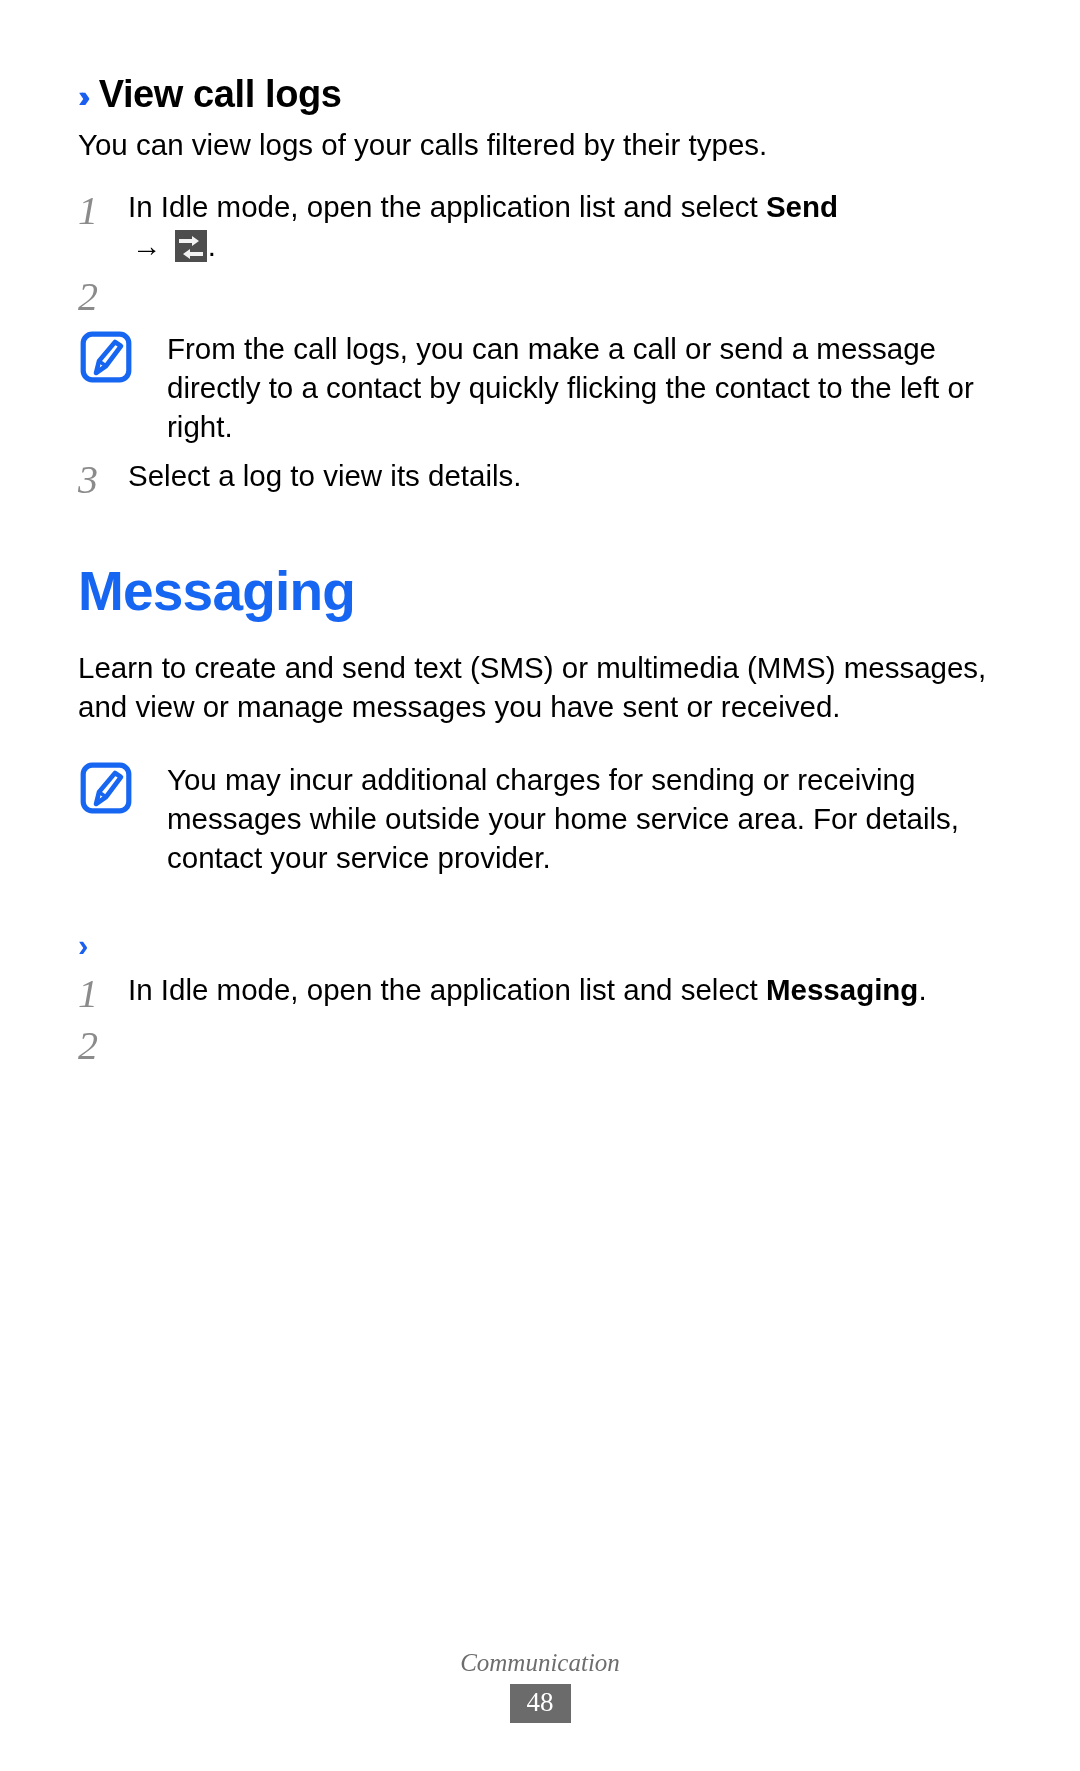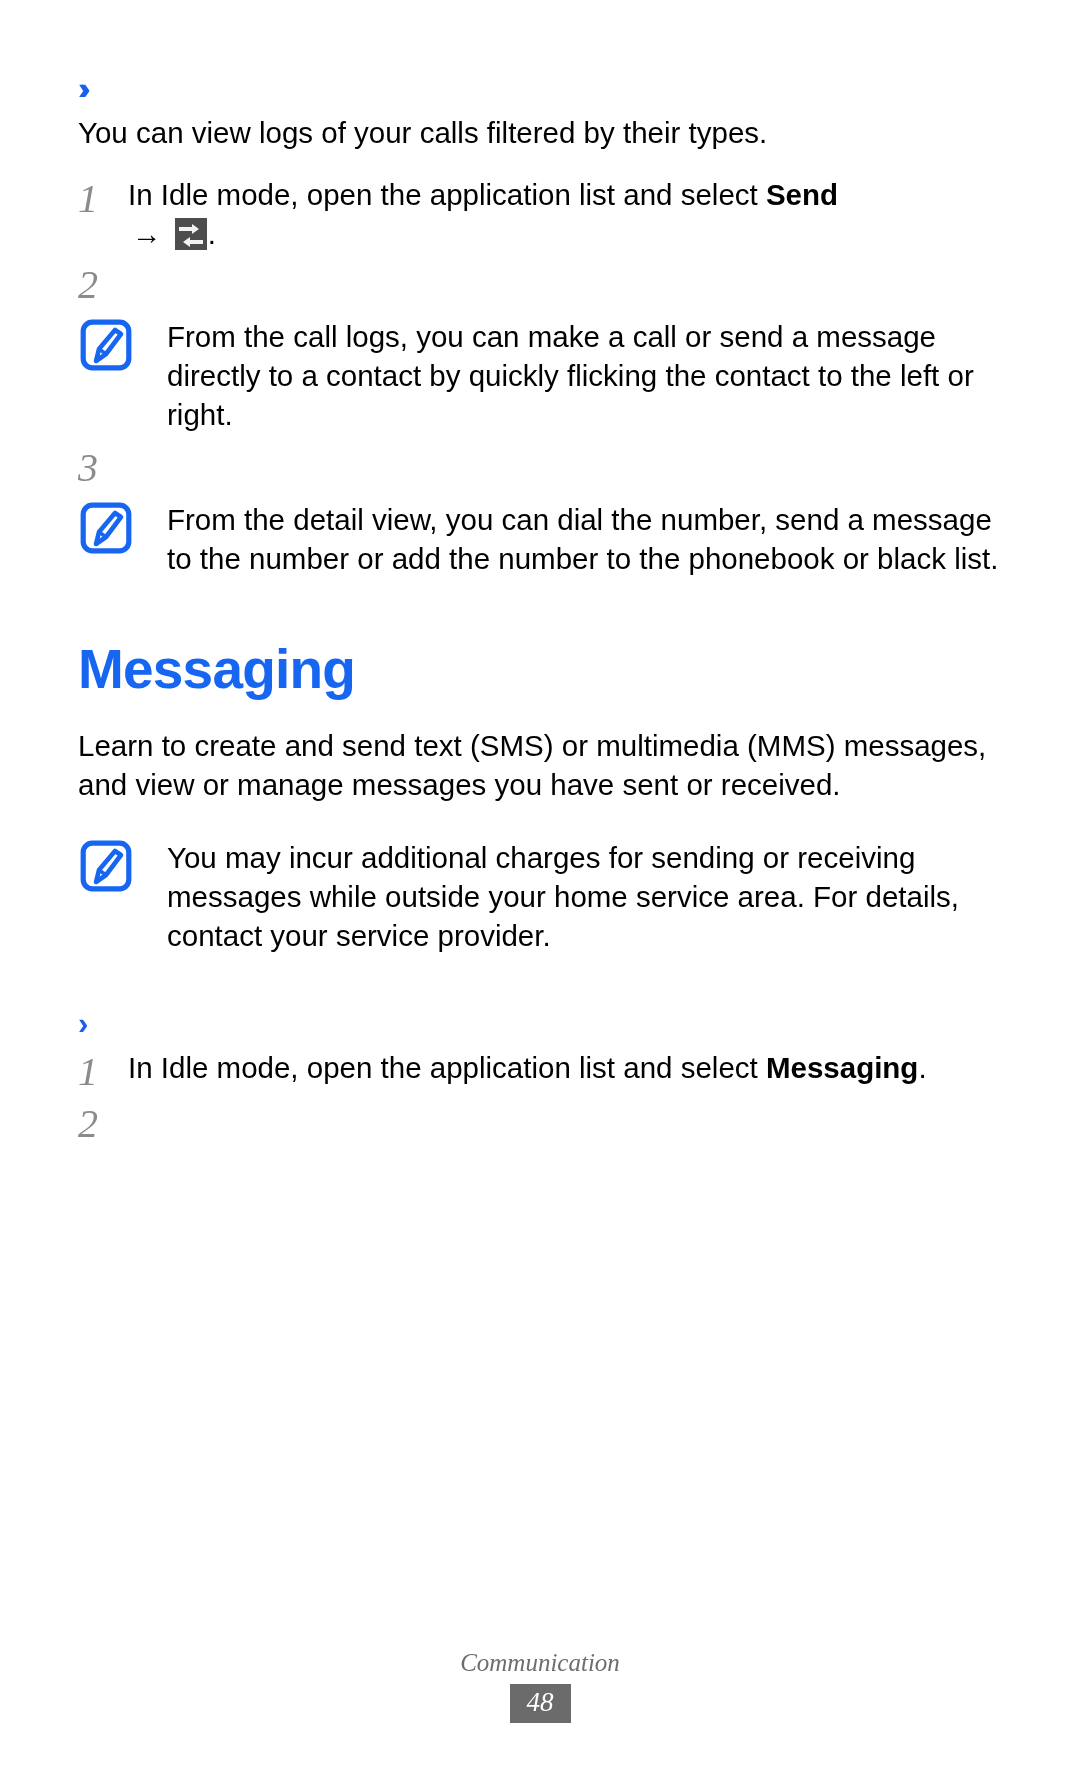--- a/index.html
+++ b/index.html
@@ -127,33 +127,33 @@
     font-style: italic;
     font-size: 25px;
     color: #6d6d6d;
     margin-bottom: 7px;
   }
   .page-badge {
     display: inline-block;
     background: #6b6b6b;
     color: #ffffff;
     font-family: "Liberation Serif", serif;
-    font-style: italic;
     font-size: 27px;
     padding: 3px 17px 4px 17px;
     line-height: 1.18;
   }
 </style>
 </head>
 <body>
 
 <div class="page">
 
   <div class="sub-heading">
     <span class="chev">››</span>
+    <span>View call logs</span>
   </div>
 
   <div class="intro">You can view logs of your calls filtered by their types.</div>
 
   <div class="step">
     <div class="step-num">1</div>
     <div class="step-body">
       <span>In Idle mode, open the application list and select </span><b>Send</b><br>
       <span class="arrow">→</span>
       <span class="inline-icon">
@@ -176,32 +176,23 @@
         <rect x="3.2" y="3.2" width="45.6" height="45.6" rx="9" ry="9" fill="none" stroke="#1766f2" stroke-width="5.2"></rect>
         <path d="M35 11 L19 30 L16 42 L26 35 L41 15 Z" fill="none" stroke="#1766f2" stroke-width="4.6" stroke-linejoin="round"></path>
         <path d="M19 30 L26 35" stroke="#1766f2" stroke-width="3.6"></path>
       </svg>
     </span>
     <div class="note-text">From the call logs, you can make a call or send a message directly to a contact by quickly flicking the contact to the left or right.</div>
   </div>
 
   <div class="step">
     <div class="step-num">3</div>
-  </div>
-
-  <div class="note">
-    <span class="note-icon">
-      <svg viewBox="0 0 52 52" width="52" height="52" aria-hidden="true">
-        <rect x="3.2" y="3.2" width="45.6" height="45.6" rx="9" ry="9" fill="none" stroke="#1766f2" stroke-width="5.2"></rect>
-        <path d="M35 11 L19 30 L16 42 L26 35 L41 15 Z" fill="none" stroke="#1766f2" stroke-width="4.6" stroke-linejoin="round"></path>
-        <path d="M19 30 L26 35" stroke="#1766f2" stroke-width="3.6"></path>
-      </svg>
-    </span>
-    <div class="note-text">From the detail view, you can dial the number, send a message to the number or add the number to the phonebook or black list.</div>
-  </div>
+    <div class="step-body">Select a log to view its details.</div>
+  </div>
+
 
   <div class="big-heading">Messaging</div>
 
   <div class="body-para">Learn to create and send text (SMS) or multimedia (MMS) messages, and view or manage messages you have sent or received.</div>
 
   <div class="note">
     <span class="note-icon">
       <svg viewBox="0 0 52 52" width="52" height="52" aria-hidden="true">
         <rect x="3.2" y="3.2" width="45.6" height="45.6" rx="9" ry="9" fill="none" stroke="#1766f2" stroke-width="5.2"></rect>
         <path d="M35 11 L19 30 L16 42 L26 35 L41 15 Z" fill="none" stroke="#1766f2" stroke-width="4.6" stroke-linejoin="round"></path>

